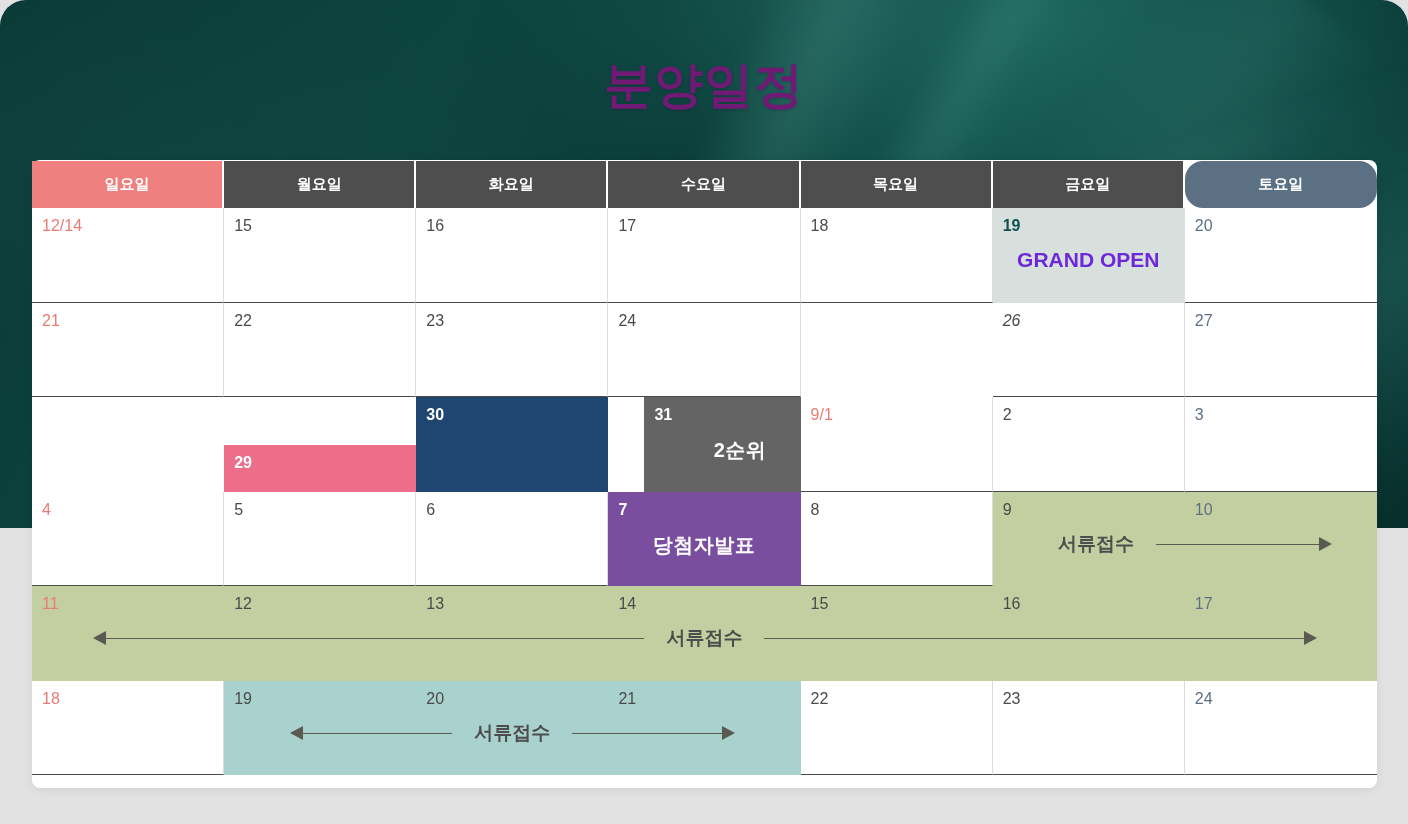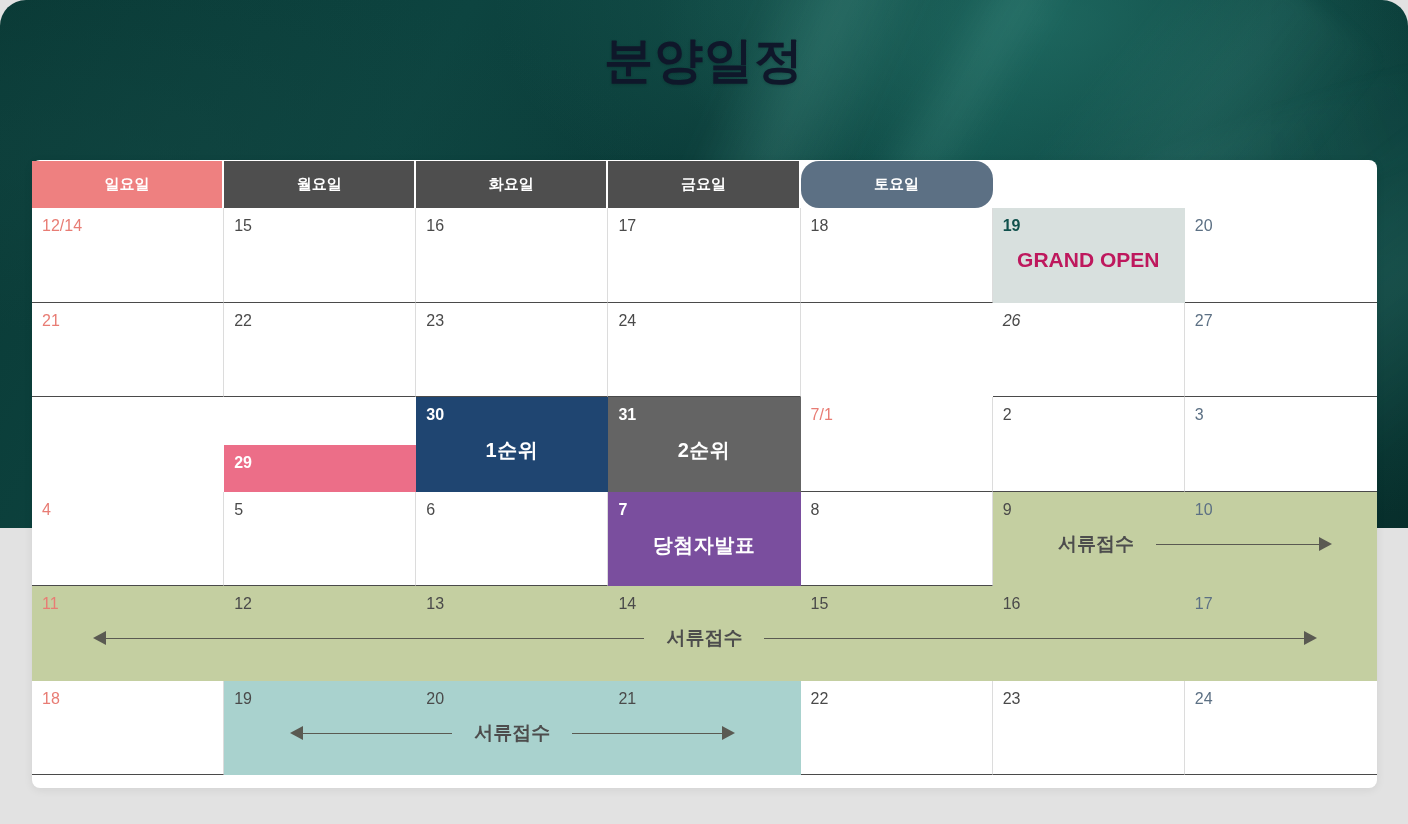--- a/index.html
+++ b/index.html
@@ -42,24 +42,24 @@
   .streak.s2 { left: 880px; top: -100px; width: 90px;  height: 520px; transform: rotate(30deg); opacity:.8;}
   .streak.s3 { left: 1030px; top: -60px; width: 230px; height: 500px; transform: rotate(38deg); opacity:.55;}
   .streak.s4 { left: 1180px; top: 120px; width: 260px; height: 470px; transform: rotate(52deg); opacity:.45;}
   .streak.s5 { left: 500px; top: 250px; width: 700px; height: 120px; transform: rotate(-14deg); opacity:.35;}
   .streak.s6 { left: 60px;  top: 300px; width: 640px; height: 110px; transform: rotate(-8deg); opacity:.22;}
   .streak.s7 { left: 980px; top: 130px; width: 520px; height: 90px;  transform: rotate(-20deg); opacity:.30;}
 
   #hero-title {
     position: absolute;
     left: 0;
-    top: 31px;
+    top: 56px;
     width: 1408px;
     text-align: center;
-    color: #0f172a;
+    color: #701a75;
     font-size: 49px;
     font-weight: bold;
     letter-spacing: 1px;
     line-height: 1.2;
     text-shadow: 0 1px 3px rgba(0,0,0,.18);
   }
 
   
   #card {
     position: absolute;
@@ -138,29 +138,29 @@
     left: 0;
     right: 0;
     top: 40px;
     text-align: center;
     font-size: 20px;
     font-weight: bold;
     color: #ffffff;
     letter-spacing: .5px;
   }
   .evt-label.grand {
-    color: #be185d;
+    color: #6d28d9;
     font-size: 21px;
     letter-spacing: 0;
   }
 
   
   .c-pink   { background: #ec6e88 !important; border-right-color: #ec6e88 !important; border-bottom-color: #ec6e88 !important; margin-top: 48px;}
   .c-navy   { background: #1f4571 !important; border-right-color: #1f4571 !important; border-bottom-color: #1f4571 !important;}
-  .c-gray   { background: #646464 !important; border-right-color: #646464 !important; border-bottom-color: #646464 !important;}
+  .c-gray   { background: #646464 !important; border-right-color: #646464 !important; border-bottom-color: #646464 !important; margin-left: 36px;}
   .c-purple { background: #7a4e9e !important; border-right-color: #7a4e9e !important; border-bottom-color: #7a4e9e !important;}
   .c-graygrn{ background: #d8e0de !important; border-right-color: #d8e0de !important; border-bottom-color: #d8e0de !important;}
 
   
   .band {
     position: absolute;
     top: 0;
     height: 94.5px;
     display: flex;
     align-items: center;
@@ -236,20 +236,26 @@
     <div class="dow" style="background: rgb(238, 128, 128);">
       <span>일요일</span>
     </div>
     <div class="dow" style="background: rgb(78, 78, 78);">
       <span>월요일</span>
     </div>
     <div class="dow" style="background: rgb(78, 78, 78);">
       <span>화요일</span>
     </div>
     <div class="dow" style="background: rgb(78, 78, 78);">
+      <span>수요일</span>
+    </div>
+    <div class="dow" style="background: rgb(78, 78, 78);">
+      <span>목요일</span>
+    </div>
+    <div class="dow" style="background: rgb(78, 78, 78);">
       <span>금요일</span>
     </div>
     <div class="dow" style="background: rgb(92, 112, 132); border-radius: 18px;">
       <span>토요일</span>
     </div>
   </div>
 
 <div id="grid">
     <div class="week">
       <div class="cell" style="left: 0px;">
@@ -294,28 +300,27 @@
       <div class="cell nb-right" style="left: 1152.84px;">
         <div class="daynum sat">27</div>
       </div>
     </div>
     <div class="week">
       <div class="cell c-pink" style="left: 192.14px;">
         <div class="daynum on-color">29</div>
       </div>
       <div class="cell c-navy" style="left: 384.28px;">
         <div class="daynum on-color">30</div>
-        <div class="evt-label">1순위</div>
       </div>
       <div class="cell c-gray" style="left: 576.42px;">
         <div class="daynum on-color">31</div>
         <div class="evt-label">2순위</div>
       </div>
       <div class="cell" style="left: 768.56px;">
-        <div class="daynum sun">7/1</div>
+        <div class="daynum sun">9/1</div>
       </div>
       <div class="cell" style="left: 960.7px;">
         <div class="daynum ">2</div>
       </div>
       <div class="cell nb-right" style="left: 1152.84px;">
         <div class="daynum sat">3</div>
       </div>
     </div>
     <div class="week">
       <div class="cell" style="left: 0px;">

